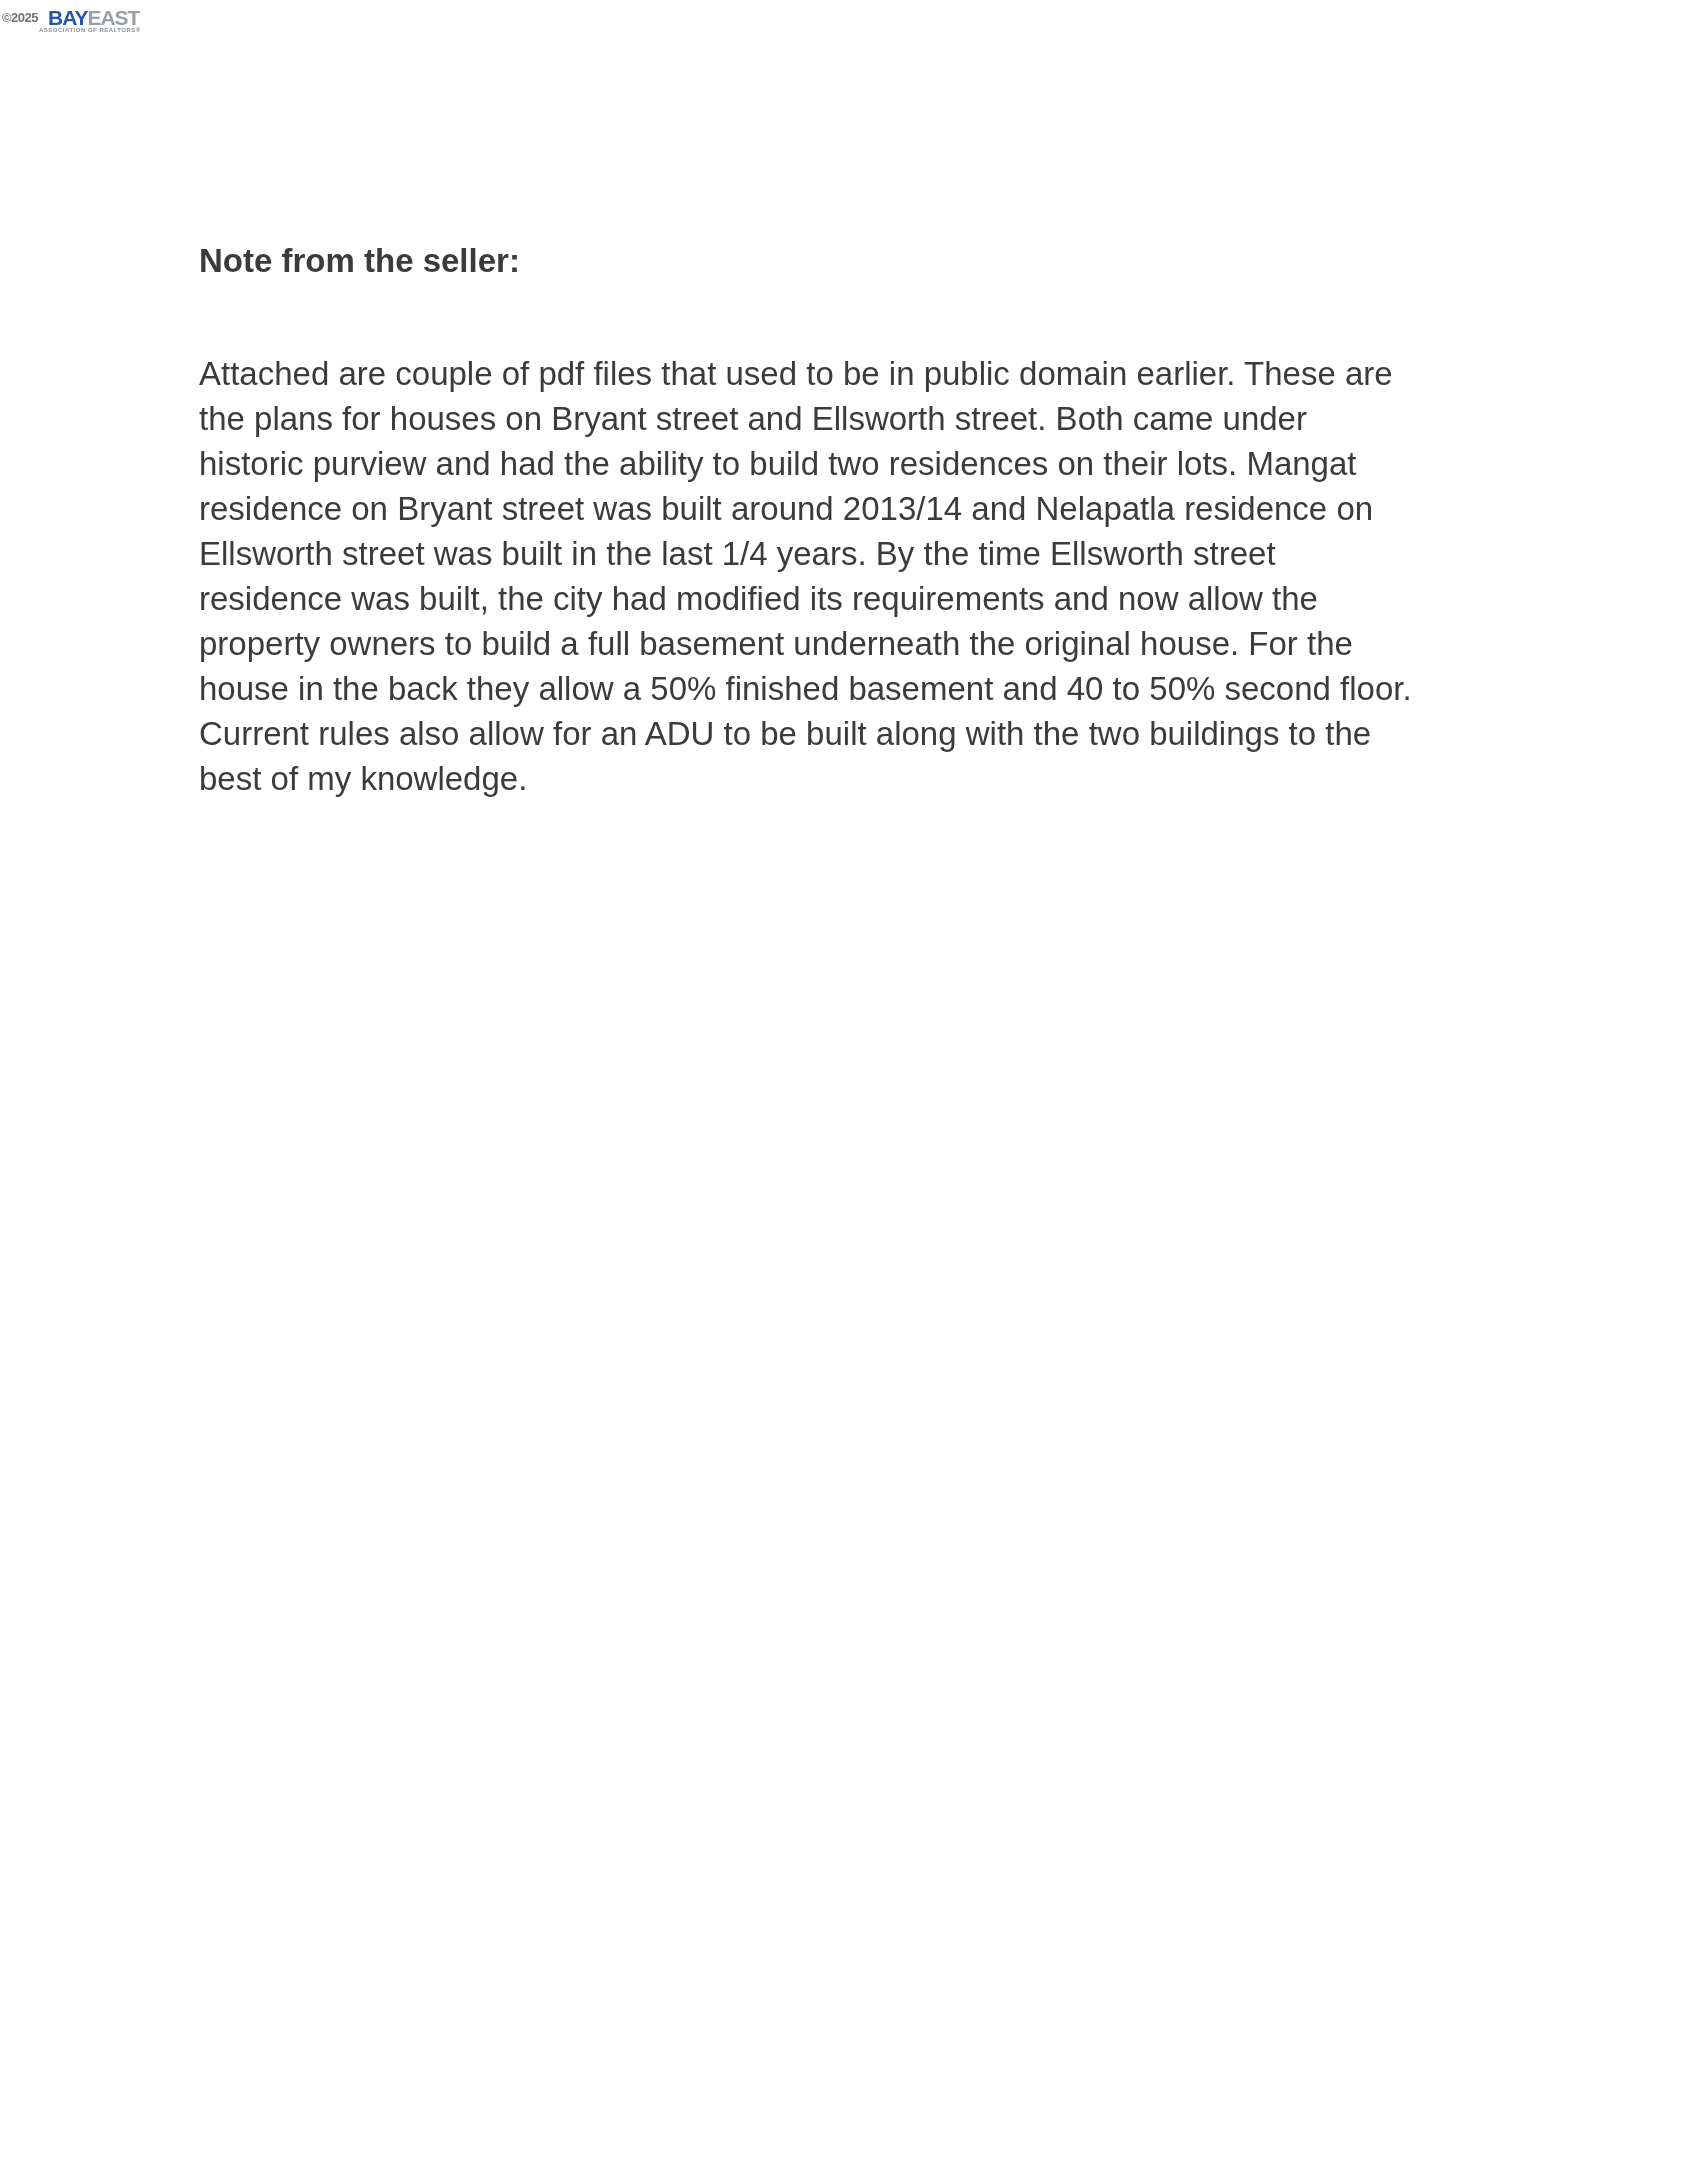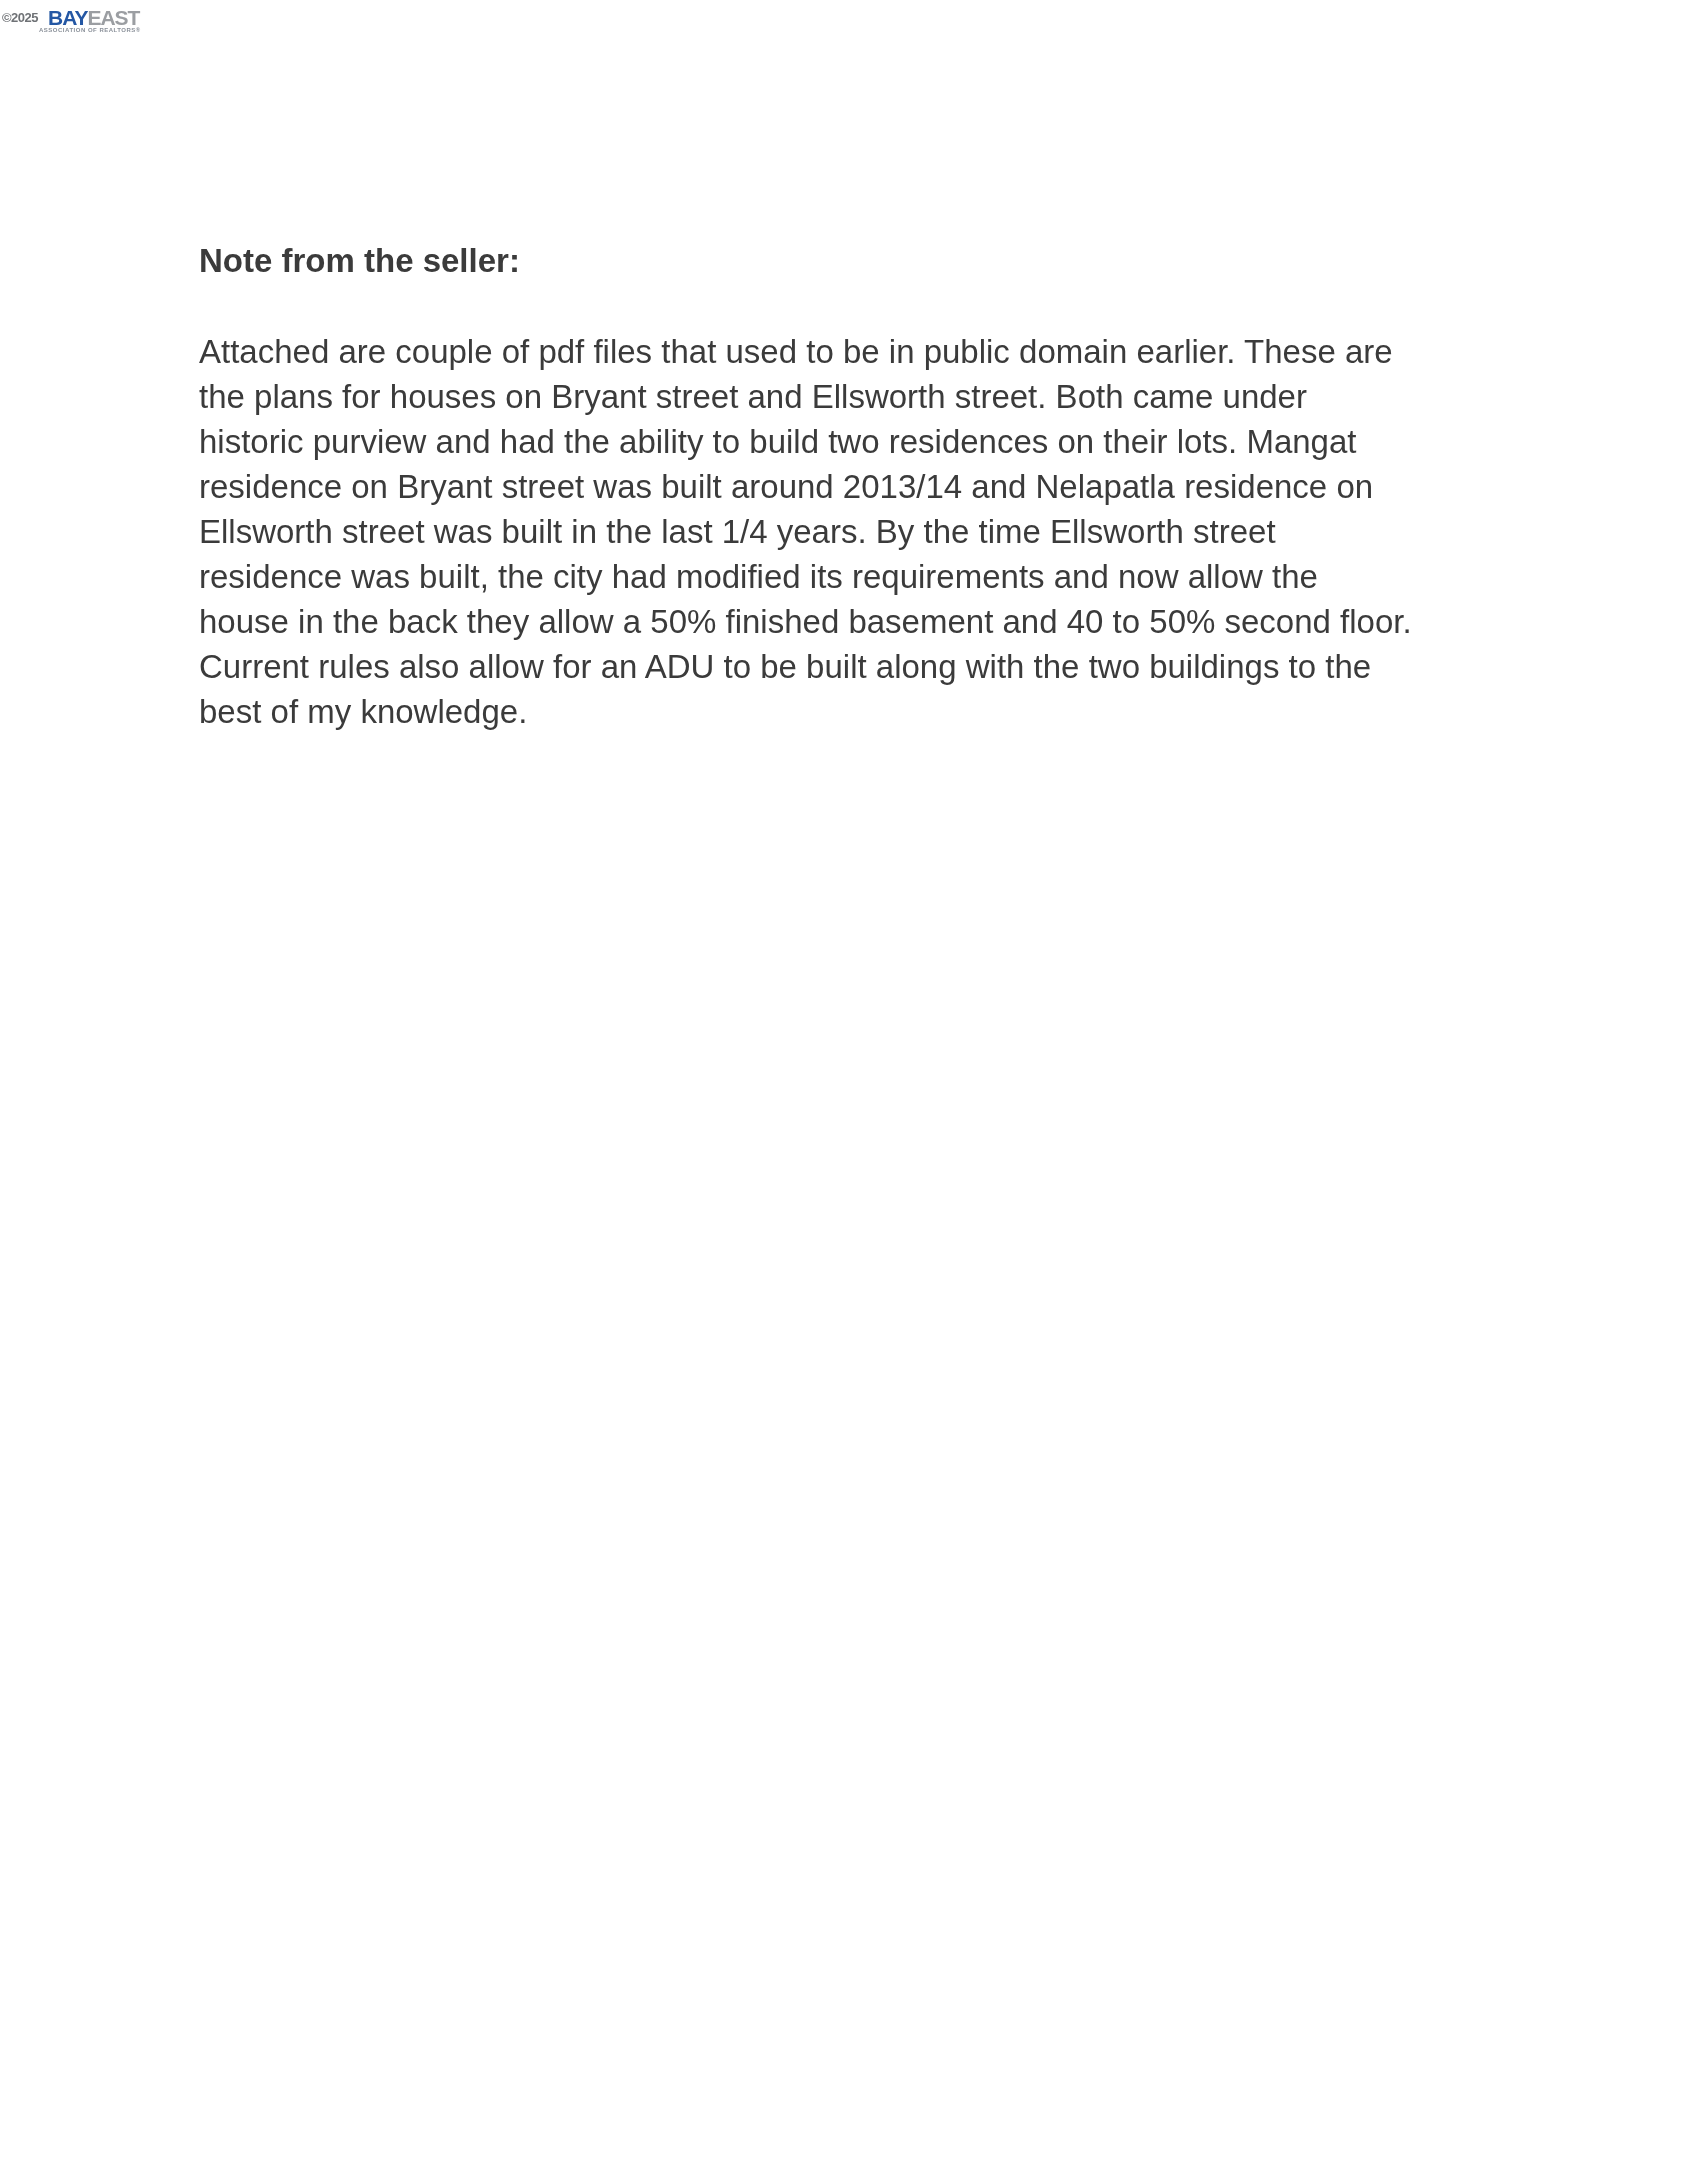--- a/index.html
+++ b/index.html
@@ -64,21 +64,21 @@
     color: #3b3b3b;
     font-size: 33px;
     line-height: 45px;
   }
   .doc-heading {
     font-size: 33px;
     font-weight: bold;
     margin: 0;
   }
   .doc-paragraph {
-    margin-top: 46px;
+    margin-top: 68px;
   }
   .doc-line {
     white-space: nowrap;
   }
 </style>
 </head>
 <body>
 
 <div class="logo-cluster">
   <span class="copyright">©2025</span>
@@ -92,18 +92,19 @@
 
 <div class="doc-content">
   <div class="doc-heading">Note from the seller:</div>
   <div class="doc-paragraph">
     <div class="doc-line">Attached are couple of pdf files that used to be in public domain earlier. These are</div>
     <div class="doc-line">the plans for houses on Bryant street and Ellsworth street. Both came under</div>
     <div class="doc-line">historic purview and had the ability to build two residences on their lots. Mangat</div>
     <div class="doc-line">residence on Bryant street was built around 2013/14 and Nelapatla residence on</div>
     <div class="doc-line">Ellsworth street was built in the last 1/4 years. By the time Ellsworth street</div>
     <div class="doc-line">residence was built, the city had modified its requirements and now allow the</div>
+    <div class="doc-line">property owners to build a full basement underneath the original house. For the</div>
     <div class="doc-line">house in the back they allow a 50% finished basement and 40 to 50% second floor.</div>
     <div class="doc-line">Current rules also allow for an ADU to be built along with the two buildings to the</div>
     <div class="doc-line">best of my knowledge.</div>
   </div>
 </div>
 
 
 </body></html>

